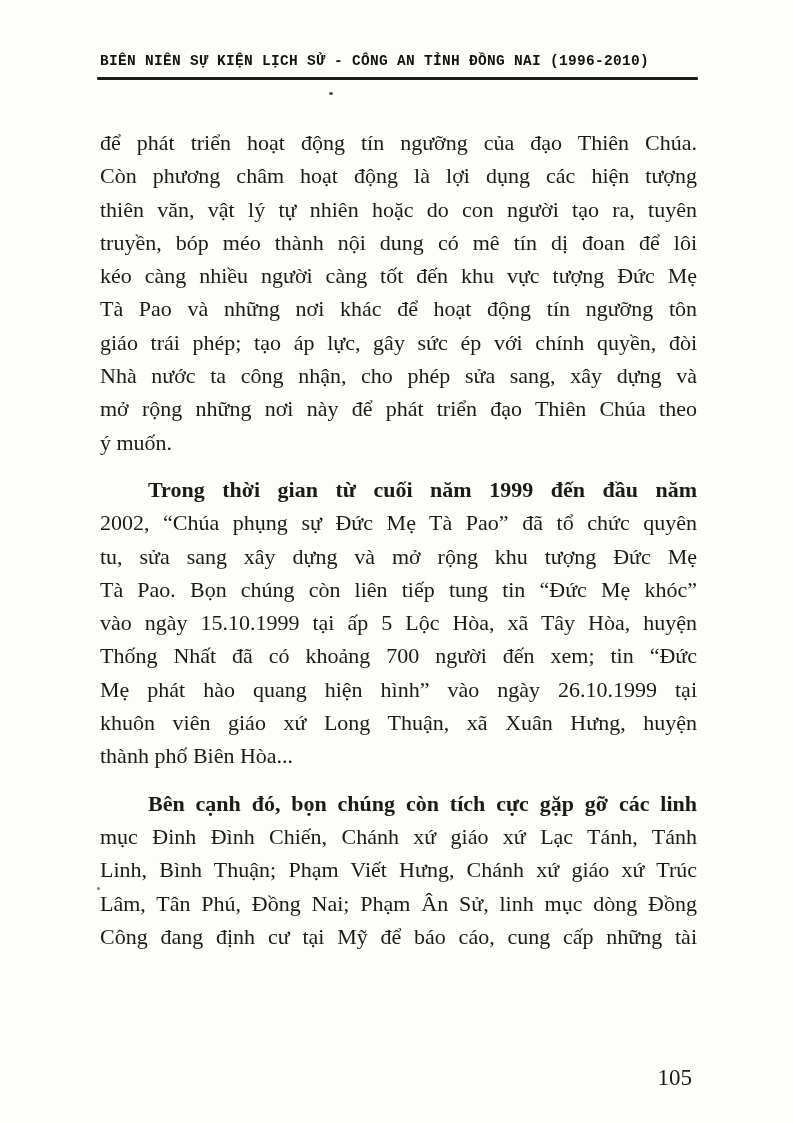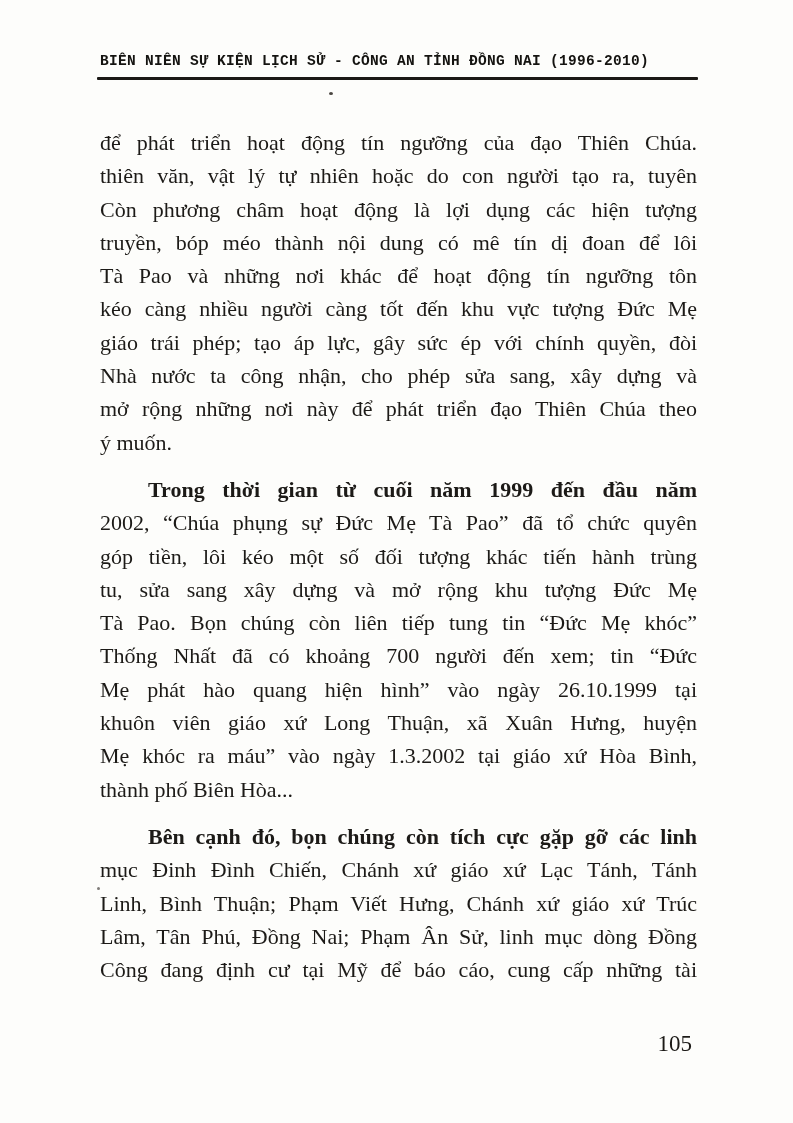--- a/index.html
+++ b/index.html
@@ -58,21 +58,21 @@
   .line.last {
     text-align: center;
     text-align-last: left;
   }
   .line.indent {
     text-indent: 48px;
     font-weight: bold;
   }
   .page-number {
     position: absolute;
-    top: 1031px;
+    top: 1065px;
     left: 100px;
     width: 592px;
     text-align: right;
     font-size: 23px;
     color: #1c1a17;
   }
   .speck {
     position: absolute;
     background: #4a4641;
     border-radius: 50%;
@@ -83,41 +83,40 @@
 </head>
 <body>
 
 <div class="running-header">BIÊN NIÊN SỰ KIỆN LỊCH SỬ - CÔNG AN TỈNH ĐỒNG NAI (1996-2010)</div>
 <div class="header-rule"></div>
 
 <div class="content">
 
   <div class="paragraph">
     <div class="line">để phát triển hoạt động tín ngưỡng của đạo Thiên Chúa.</div>
+    <div class="line">Còn phương châm hoạt động là lợi dụng các hiện tượng</div>
     <div class="line">thiên văn, vật lý tự nhiên hoặc do con người tạo ra, tuyên</div>
-    <div class="line">Còn phương châm hoạt động là lợi dụng các hiện tượng</div>
     <div class="line">truyền, bóp méo thành nội dung có mê tín dị đoan để lôi</div>
+    <div class="line">kéo càng nhiều người càng tốt đến khu vực tượng Đức Mẹ</div>
     <div class="line">Tà Pao và những nơi khác để hoạt động tín ngưỡng tôn</div>
-    <div class="line">kéo càng nhiều người càng tốt đến khu vực tượng Đức Mẹ</div>
     <div class="line">giáo trái phép; tạo áp lực, gây sức ép với chính quyền, đòi</div>
     <div class="line">Nhà nước ta công nhận, cho phép sửa sang, xây dựng và</div>
     <div class="line">mở rộng những nơi này để phát triển đạo Thiên Chúa theo</div>
     <div class="line last">ý muốn.</div>
   </div>
 
   <div class="paragraph">
     <div class="line indent">Trong thời gian từ cuối năm 1999 đến đầu năm</div>
     <div class="line">2002, “Chúa phụng sự Đức Mẹ Tà Pao” đã tổ chức quyên</div>
-    <div class="line">góp tiền, lôi kéo một số đối tượng khác tiến hành trùng</div>
     <div class="line">tu, sửa sang xây dựng và mở rộng khu tượng Đức Mẹ</div>
     <div class="line">Tà Pao. Bọn chúng còn liên tiếp tung tin “Đức Mẹ khóc”</div>
+    <div class="line">vào ngày 15.10.1999 tại ấp 5 Lộc Hòa, xã Tây Hòa, huyện</div>
     <div class="line">Thống Nhất đã có khoảng 700 người đến xem; tin “Đức</div>
     <div class="line">Mẹ phát hào quang hiện hình” vào ngày 26.10.1999 tại</div>
     <div class="line">khuôn viên giáo xứ Long Thuận, xã Xuân Hưng, huyện</div>
-    <div class="line">Mẹ khóc ra máu” vào ngày 1.3.2002 tại giáo xứ Hòa Bình,</div>
     <div class="line last">thành phố Biên Hòa...</div>
   </div>
 
   <div class="paragraph">
     <div class="line indent">Bên cạnh đó, bọn chúng còn tích cực gặp gỡ các linh</div>
     <div class="line">mục Đinh Đình Chiến, Chánh xứ giáo xứ Lạc Tánh, Tánh</div>
     <div class="line">Linh, Bình Thuận; Phạm Viết Hưng, Chánh xứ giáo xứ Trúc</div>
     <div class="line">Lâm, Tân Phú, Đồng Nai; Phạm Ân Sử, linh mục dòng Đồng</div>
     <div class="line">Công đang định cư tại Mỹ để báo cáo, cung cấp những tài</div>
   </div>

